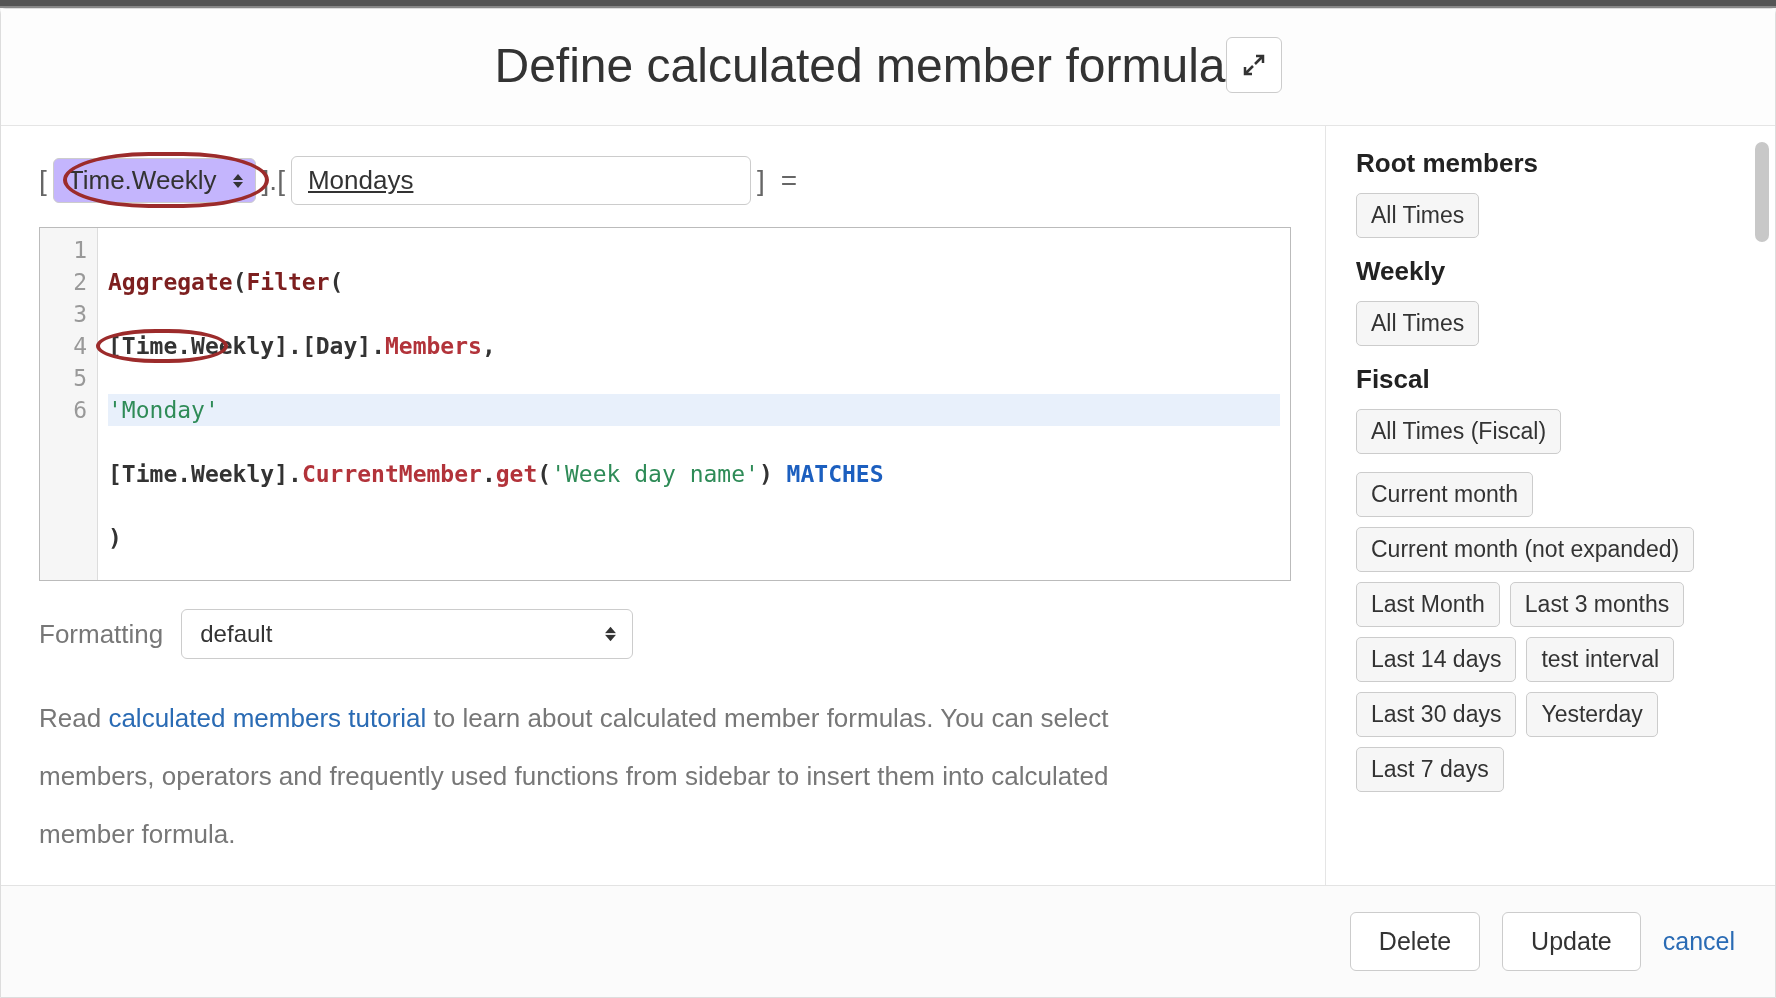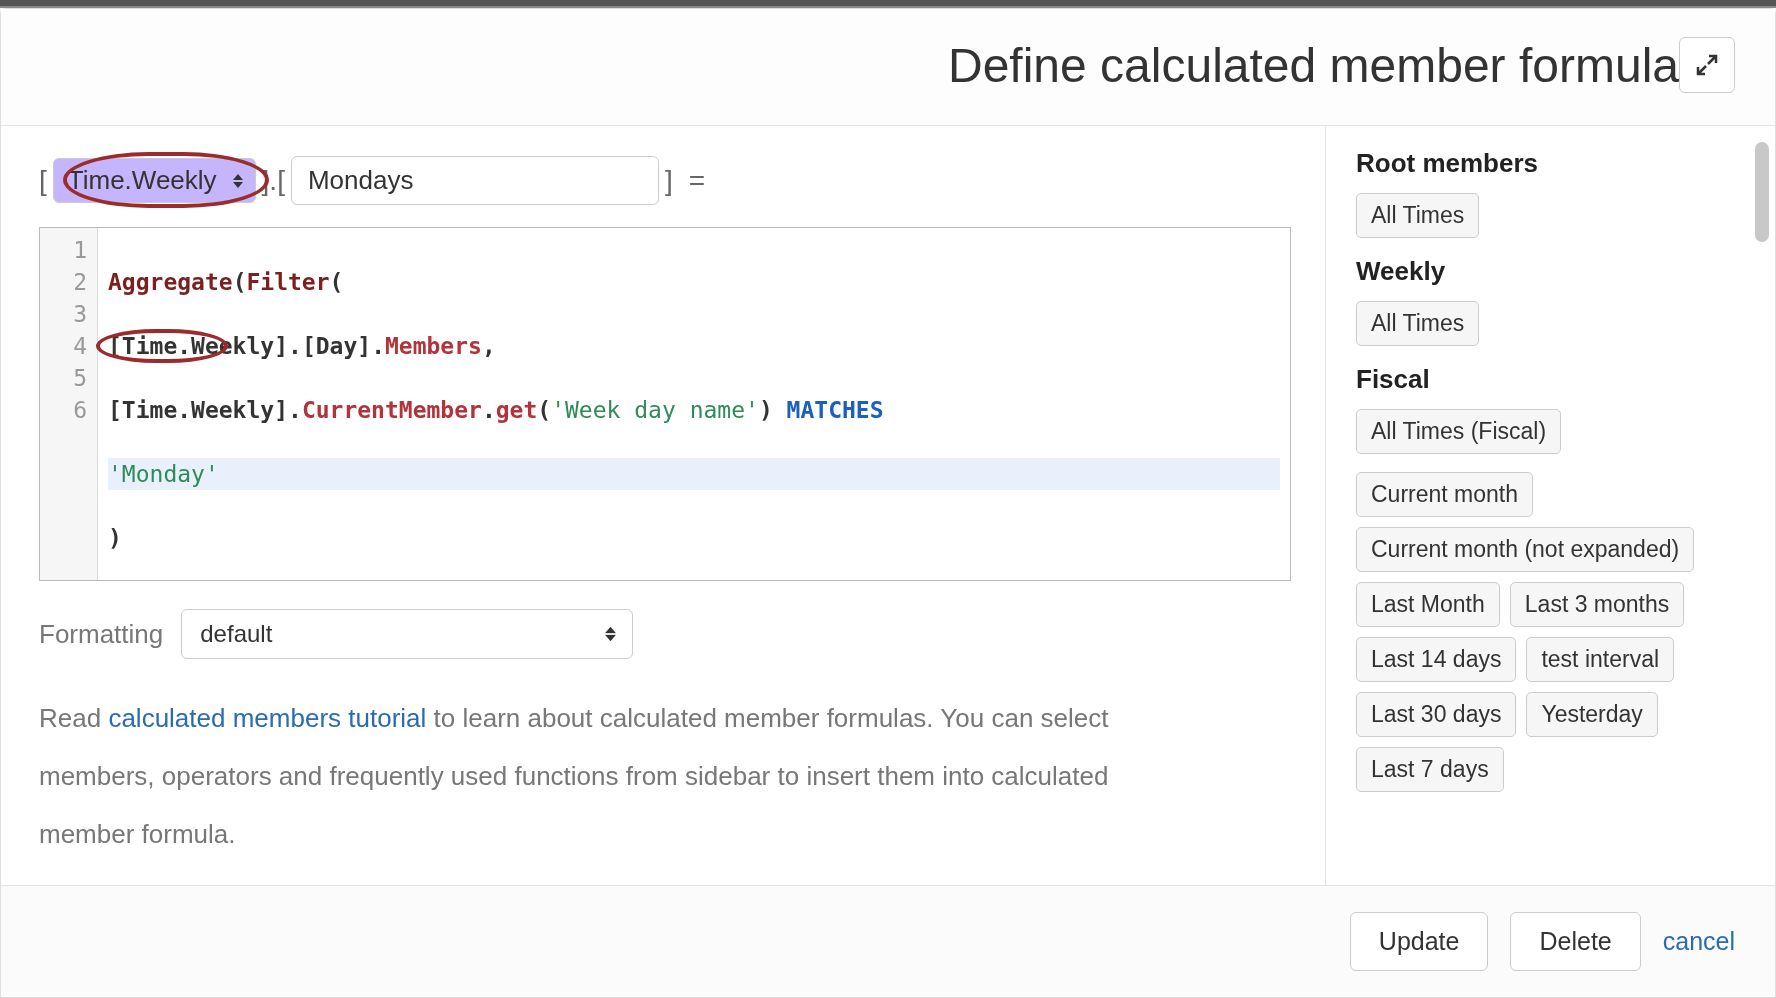--- a/index.html
+++ b/index.html
@@ -12,21 +12,21 @@
     border-radius: 6px 6px 0 0;
     height: 990px;
     position: relative;
     display: flex;
     flex-direction: column;
   }
   .dialog-header {
     padding: 28px 40px 32px 40px;
     display: flex;
     align-items: center;
-    justify-content: flex-end;
+    justify-content: center;
     border-bottom: 1px solid #e5e5e5;
     background: #fdfdfd;
   }
   .dialog-title {
     font-size: 48px;
     font-weight: 400;
     color: #333;
   }
   .expand-btn {
     width: 56px; height: 56px;
@@ -82,22 +82,23 @@
     position: absolute; right: 12px; top: 50%; transform: translateY(-50%);
     display: flex; flex-direction: column; gap: 1px;
   }
   .select-wrap .chev svg { width: 10px; height: 7px; fill: #333; }
   .input-name {
     border: 1px solid #ccc;
     border-radius: 6px;
     padding: 8px 16px;
     font-size: 26px;
     color: #333;
-    width: 368px;
+    width: 460px;
     background: #fff;
+    text-decoration: underline;
   }
   .equals { margin-left: 10px; font-size: 28px; color: #666; }
 
   .red-circle-1 {
     position: absolute;
     border: 4px solid #9c2b2b;
     border-radius: 50% / 60%;
     width: 206px; height: 56px;
     pointer-events: none;
   }
@@ -251,22 +252,22 @@
           <div>1</div>
           <div>2</div>
           <div>3</div>
           <div>4</div>
           <div>5</div>
           <div>6</div>
         </div>
         <div class="codearea">
 <div class="code-line"><span class="tok-kw">Aggregate</span><span class="tok-punc">(</span><span class="tok-kw">Filter</span><span class="tok-punc">(</span></div>
 <div class="code-line"><span class="tok-dim">[Time.Weekly]</span><span class="tok-punc">.</span><span class="tok-dim">[Day]</span><span class="tok-punc">.</span><span class="tok-mem">Members</span><span class="tok-punc">,</span></div>
+<div class="code-line hl-line"><span class="tok-str">'Monday'</span></div>
 <div class="code-line"><span class="tok-dim">[Time.Weekly]</span><span class="tok-punc">.</span><span class="tok-mem">CurrentMember</span><span class="tok-punc">.</span><span class="tok-mem">get</span><span class="tok-punc">(</span><span class="tok-str">'Week day name'</span><span class="tok-punc">)</span><span> </span><span class="tok-op">MATCHES</span></div>
-<div class="code-line hl-line"><span class="tok-str">'Monday'</span></div>
 <div class="code-line"><span class="tok-punc">)</span></div>
 
           <div class="red-circle-2" style="left:-2px; top:101px;"></div>
         </div>
       </div>
 
       <div class="fmt-row">
         <span class="fmt-label">Formatting</span>
         <div class="fmt-select">
           <span>default</span>
@@ -312,18 +313,18 @@
             <div class="tag">Last 30 days</div>
             <div class="tag">Yesterday</div>
             <div class="tag">Last 7 days</div>
           </div>
         </div>
     </div>
 
   </div>
 
   <div class="dialog-footer">
+    <button class="btn">Delete</button>
     <button class="btn">Update</button>
-    <button class="btn">Delete</button>
     <button class="link-btn">cancel</button>
   </div>
 
 </div>
 
 </body></html>

